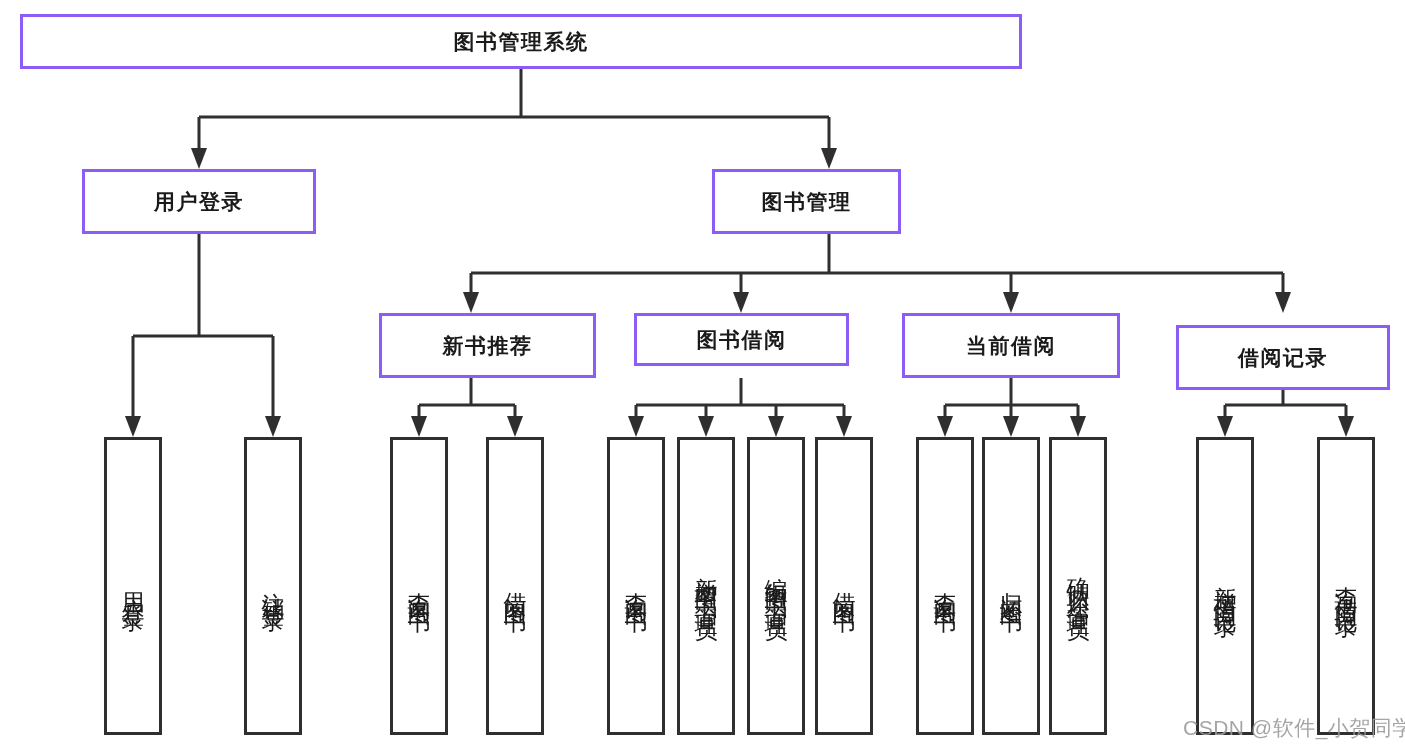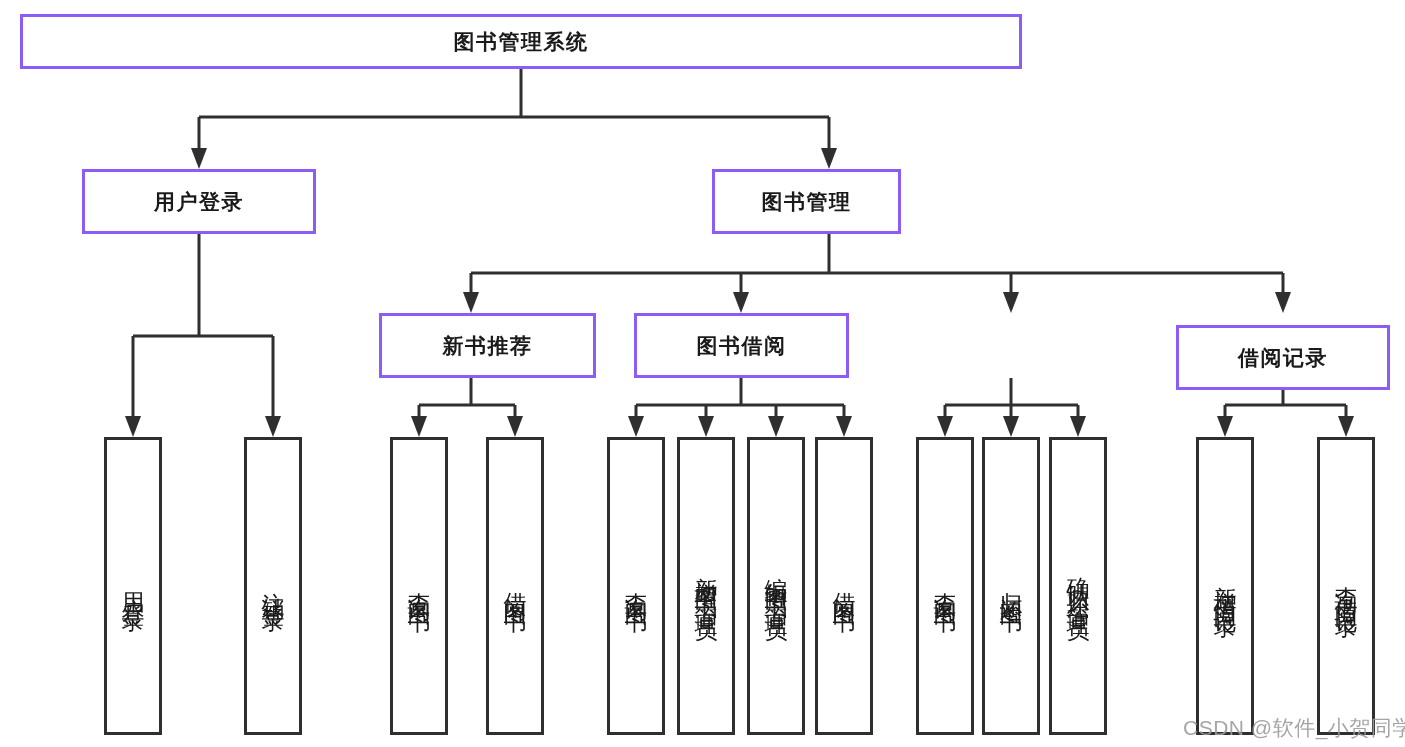--- a/index.html
+++ b/index.html
@@ -102,22 +102,25 @@
   <div class="hnode" style="left:82px; top:169px; width:234px; height:65px;">
     <span>用户登录</span>
   </div>
   <div class="hnode" style="left:712px; top:169px; width:189px; height:65px;">
     <span>图书管理</span>
   </div>
 
   <div class="hnode" style="left:363px; top:313px; width:217px; height:65px;margin-left:16px;">
     <span>新书推荐</span>
   </div>
-  <div class="hnode" style="left:634px; top:313px; width:215px; height:65px;">
+  <div class="hnode" style="left:634px; top:313px; width:215px; height:53px;">
     <span>图书借阅</span>
+  </div>
+  <div class="hnode" style="left:902px; top:313px; width:218px; height:65px;">
+    <span>当前借阅</span>
   </div>
   <div class="hnode" style="left:1176px; top:325px; width:214px; height:65px;">
     <span>借阅记录</span>
   </div>
 
   <div class="vnode" style="left:104px;">
     <span>用户登录</span>
   </div>
   <div class="vnode" style="left:244px;">
     <span>注销登录</span>

